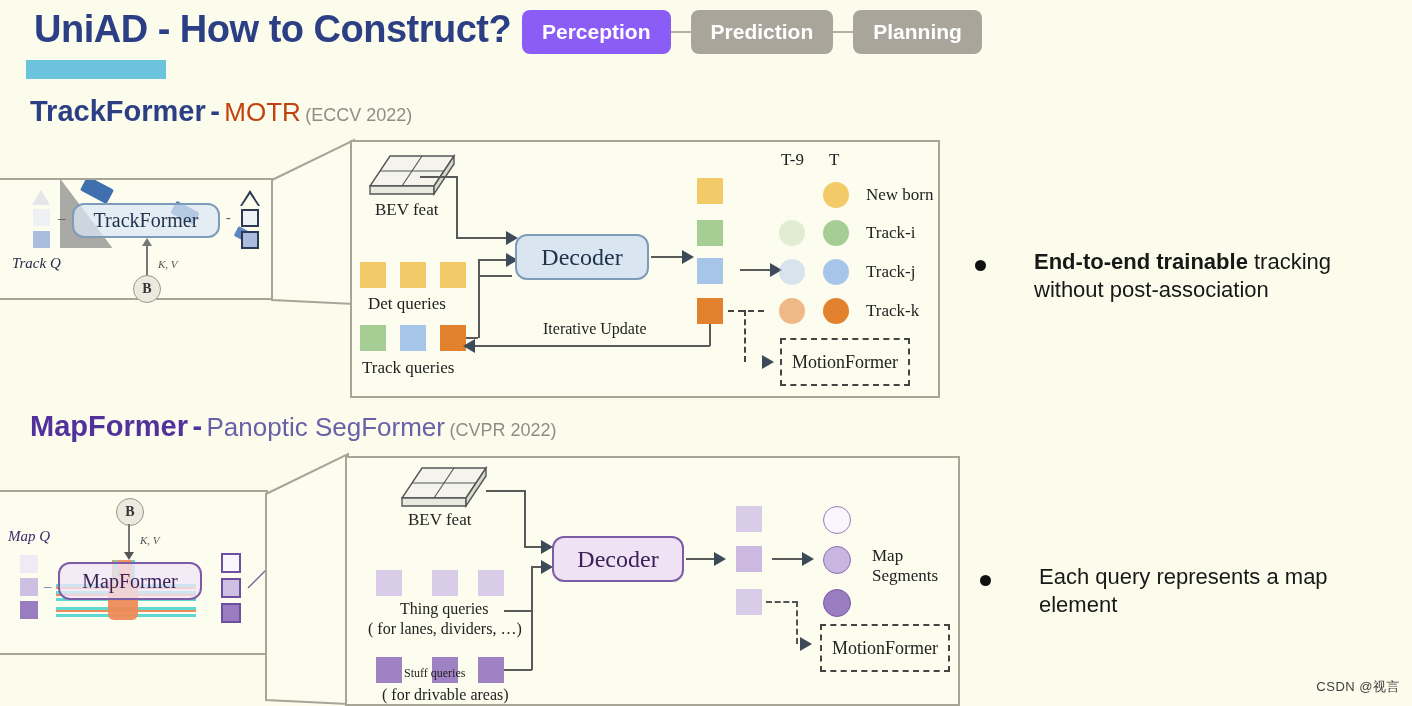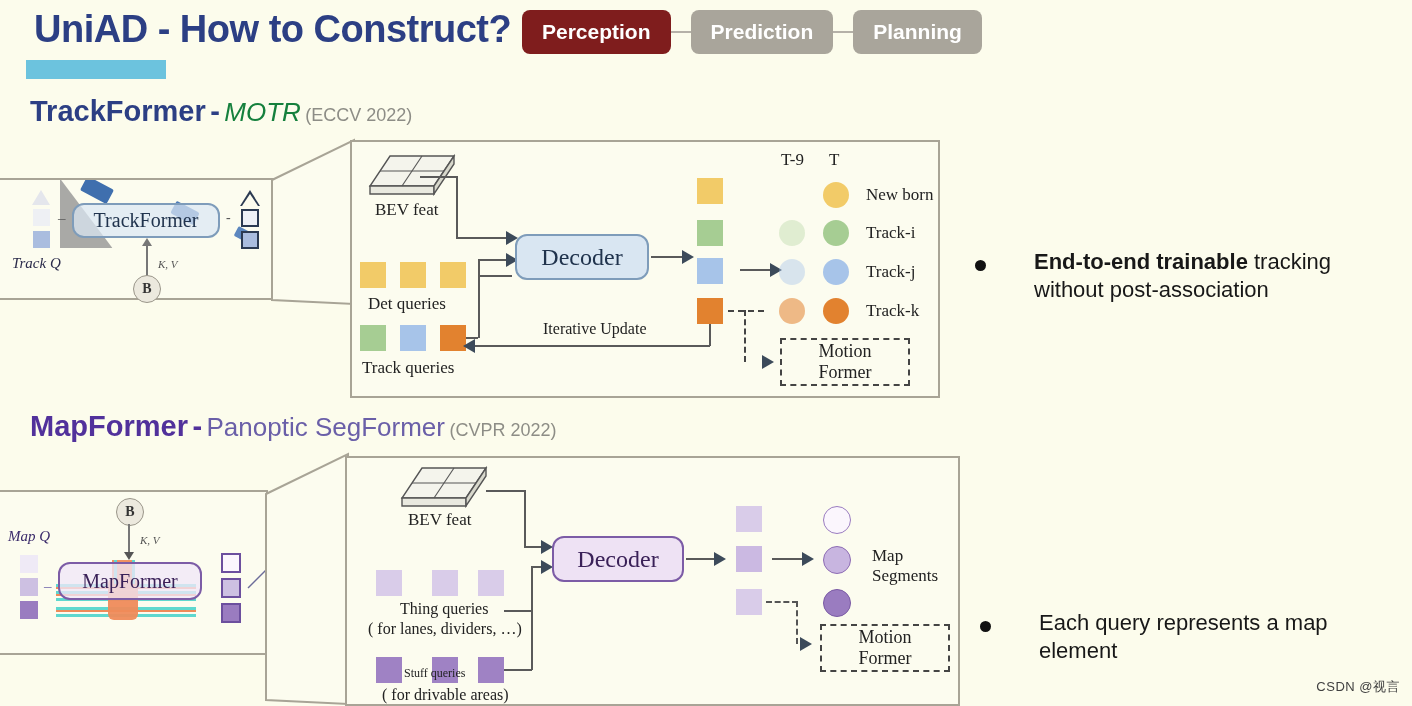--- a/index.html
+++ b/index.html
@@ -15,34 +15,34 @@
   .title{
     position:absolute;left:34px;top:8px;
     font-size:38px;font-weight:bold;color:#2c3f84;
     letter-spacing:-.5px;white-space:nowrap;
   }
   .nav{position:absolute;left:522px;top:10px;display:flex;align-items:center;}
   .nav-btn{
     height:44px;border-radius:8px;display:flex;align-items:center;justify-content:center;
     color:#ffffff;font-size:21px;font-weight:bold;padding:0 20px;white-space:nowrap;
   }
-  .nav-btn.active{background:#7f1d1d;}
+  .nav-btn.active{background:#8b5cf6;}
   .nav-btn.idle{background:#a9a59b;}
   .nav-sep{width:20px;height:2px;background:#b5b1a8;}
 
   .accentbar{position:absolute;left:26px;top:60px;width:140px;height:19px;background:#6cc3de;}
 
   .sec-head{position:absolute;white-space:nowrap;}
   .sec-head .nm{font-size:29px;font-weight:bold;}
   .sec-head .dash{font-size:29px;font-weight:bold;}
   .sec-head .sub{font-size:26px;}
   .sec-head .ven{font-size:18px;color:#8d8d86;}
   #sec-track{left:30px;top:95px;}
   #sec-track .nm,#sec-track .dash{color:#2c3f84;}
-  #sec-track .sub{color:#15803d;font-style:italic;}
+  #sec-track .sub{color:#c2410c;}
   #sec-map{left:30px;top:410px;}
   #sec-map .nm,#sec-map .dash{color:#51319b;}
   #sec-map .sub{color:#6a5fa8;}
   .panel{
     position:absolute;border:2px solid #a8a496;background:#fcfcef;box-sizing:border-box;
   }
   .bigbox{
     position:absolute;border:2px solid #a8a496;background:#fcfcef;box-sizing:border-box;
   }
   .funnel{position:absolute;}
@@ -59,21 +59,21 @@
   .decoder{
     position:absolute;display:flex;align-items:center;justify-content:center;
     border-radius:12px;box-sizing:border-box;
     font-family:"Liberation Serif", serif;
   }
   .decoder.track{background:#d9e6f2;border:2px solid #7e9cba;color:#20334d;}
   .decoder.map{background:#eee2f4;border:2px solid #7c5ca6;color:#3a2158;}
 
   .dashbox{
     position:absolute;border:2px dashed #444;box-sizing:border-box;
-    display:flex;flex-direction:column;align-items:center;justify-content:center;
+    display:flex;flex-direction:row;align-items:center;justify-content:center;
     font-family:"Liberation Serif", serif;line-height:1.15;color:#222;
   }
   .dashline{position:absolute;}
 
   
   .bev{position:absolute;}
 
   
   .bullet{position:absolute;display:flex;align-items:flex-start;}
   .bullet .dot{width:11px;height:11px;border-radius:50%;background:#111;margin-top:12px;flex:0 0 auto;}
@@ -353,21 +353,21 @@
   <div class="lbl" style="left:872px;top:566px;font-size:17px;">Segments</div>
 
   <div class="dashline" style="left:766px;top:601px;width:32px;height:0;border-top:2px dashed #555;"></div>
   <div class="dashline" style="left:796px;top:601px;width:0;height:43px;border-left:2px dashed #555;"></div>
   <div class="arrow right" style="left:800px;top:637px;"></div>
   <div class="dashbox" style="left:820px;top:624px;width:130px;height:48px;font-size:18px;">
     <span>Motion</span>
     <span>Former</span>
   </div>
 
-  <div class="bullet" style="left:980px;top:563px;width:420px;margin-top:46px;">
+  <div class="bullet" style="left:980px;top:563px;width:420px;">
     <div class="dot"></div>
     <div class="txt">
       <b></b><span>Each query represents a map element</span>
     </div>
   </div>
 
   <div class="wm">CSDN @视言</div>
 </div>
 
 </body></html>

